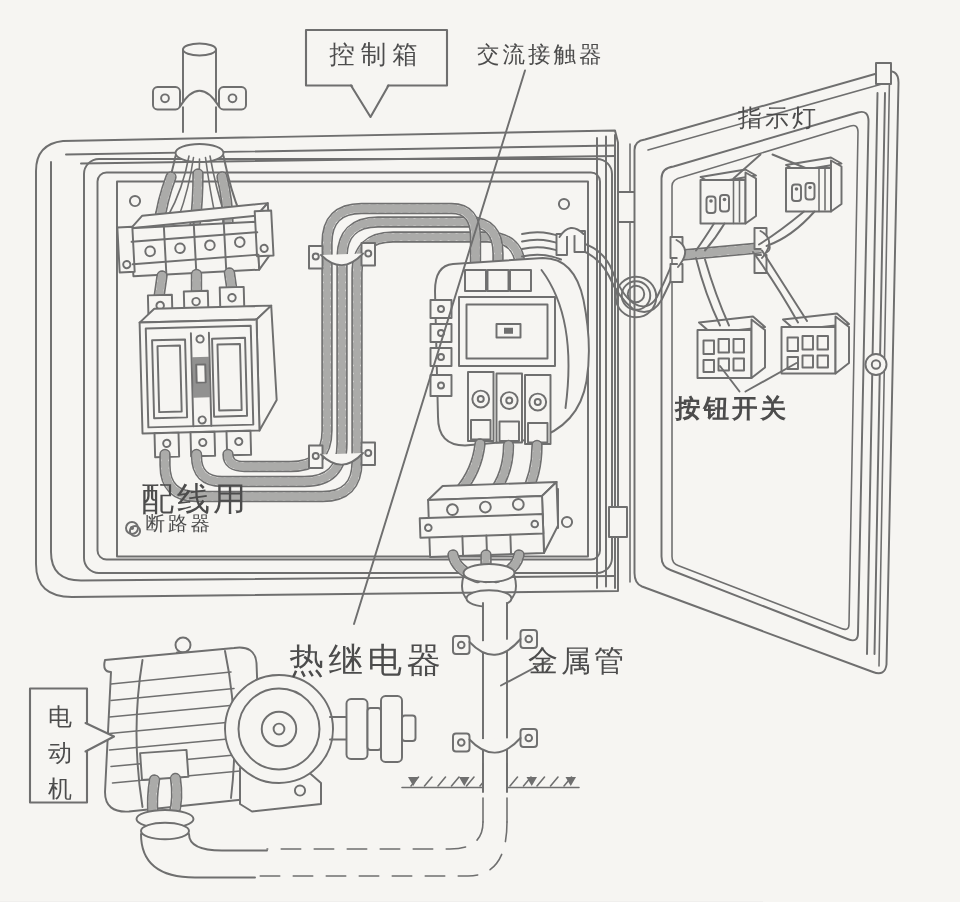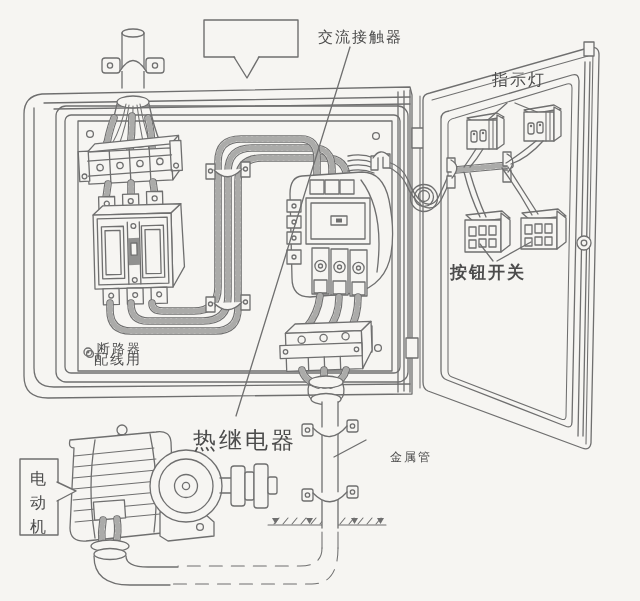--- a/index.html
+++ b/index.html
@@ -15,21 +15,21 @@
   path,rect,circle,ellipse,line,polyline,polygon{stroke:var(--ink);stroke-width:1.3;fill:none;stroke-linecap:round;stroke-linejoin:round;}
   .paper{fill:var(--paper);}
   .fillink{fill:var(--ink);stroke:none;}
   .nostroke{stroke:none;}
   .thin{stroke-width:1.05;}
   .leader{stroke-width:1.1;}
   .dash{stroke-dasharray:13 9;}
   .wo{stroke-width:7.6;}
   .wc{stroke:var(--paper);stroke-width:5.4;}
   .wb{stroke-width:5.4;stroke-dasharray:2.3 3;opacity:.55;}
-  .lbl{position:absolute;color:var(--text);white-space:nowrap;line-height:1.15;}
+  .lbl{position:absolute;color:var(--text);white-space:nowrap;line-height:1.15;text-align:center;}
   .v{white-space:normal;word-break:break-all;line-height:1.5;}
 </style>
 </head>
 <body>
 
 <div id="stage">
 <svg width="640" height="601" viewBox="0 0 640 601">
 
   <g>
     <ellipse cx="133" cy="33" rx="11" ry="4" class="paper"></ellipse>
@@ -450,28 +450,29 @@
   <g>
     <rect x="20" y="459" width="38" height="76" class="paper" style="stroke-width:1.4"></rect>
     <polygon points="56,482 76,491 56,501" class="paper nostroke"></polygon>
     <path d="M57,482 L76,491 L57,501" style="stroke-width:1.4"></path>
   </g>
 
   <circle cx="88" cy="352" r="4"></circle>
   <circle cx="88" cy="352" r="1.4" class="fillink"></circle>
 </svg>
 
+  <div class="lbl" style="left:204px;top:27px;width:94px;text-align:center;font-size:17px;letter-spacing:4px;">控制箱</div>
 
   <div class="lbl" style="left:318px;top:29px;font-size:15px;letter-spacing:2px;">交流接触器</div>
 
   <div class="lbl" style="left:492px;top:71px;font-size:16px;letter-spacing:2px;">指示灯</div>
 
   <div class="lbl" style="left:450px;top:263px;font-size:17px;letter-spacing:2px;font-weight:bold;">按钮开关</div>
 
-  <div class="lbl" style="left:94px;top:320px;font-size:14px;letter-spacing:2px;margin-top:32px;">配线用</div>
+  <div class="lbl" style="left:94px;top:320px;font-size:22px;letter-spacing:2px;">配线用</div>
   <div class="lbl" style="left:97px;top:342px;font-size:13px;letter-spacing:2px;">断路器</div>
 
   <div class="lbl" style="left:193px;top:428px;font-size:23px;letter-spacing:3px;">热继电器</div>
 
-  <div class="lbl" style="left:390px;top:430px;font-size:12px;letter-spacing:2px;margin-top:21px;">金属管</div>
+  <div class="lbl" style="left:352px;top:430px;font-size:20px;letter-spacing:2px;">金属管</div>
 
   <div class="lbl v" style="left:30px;top:467px;width:20px;font-size:16px;">电动机</div>
 </div>
 
 </body></html>

